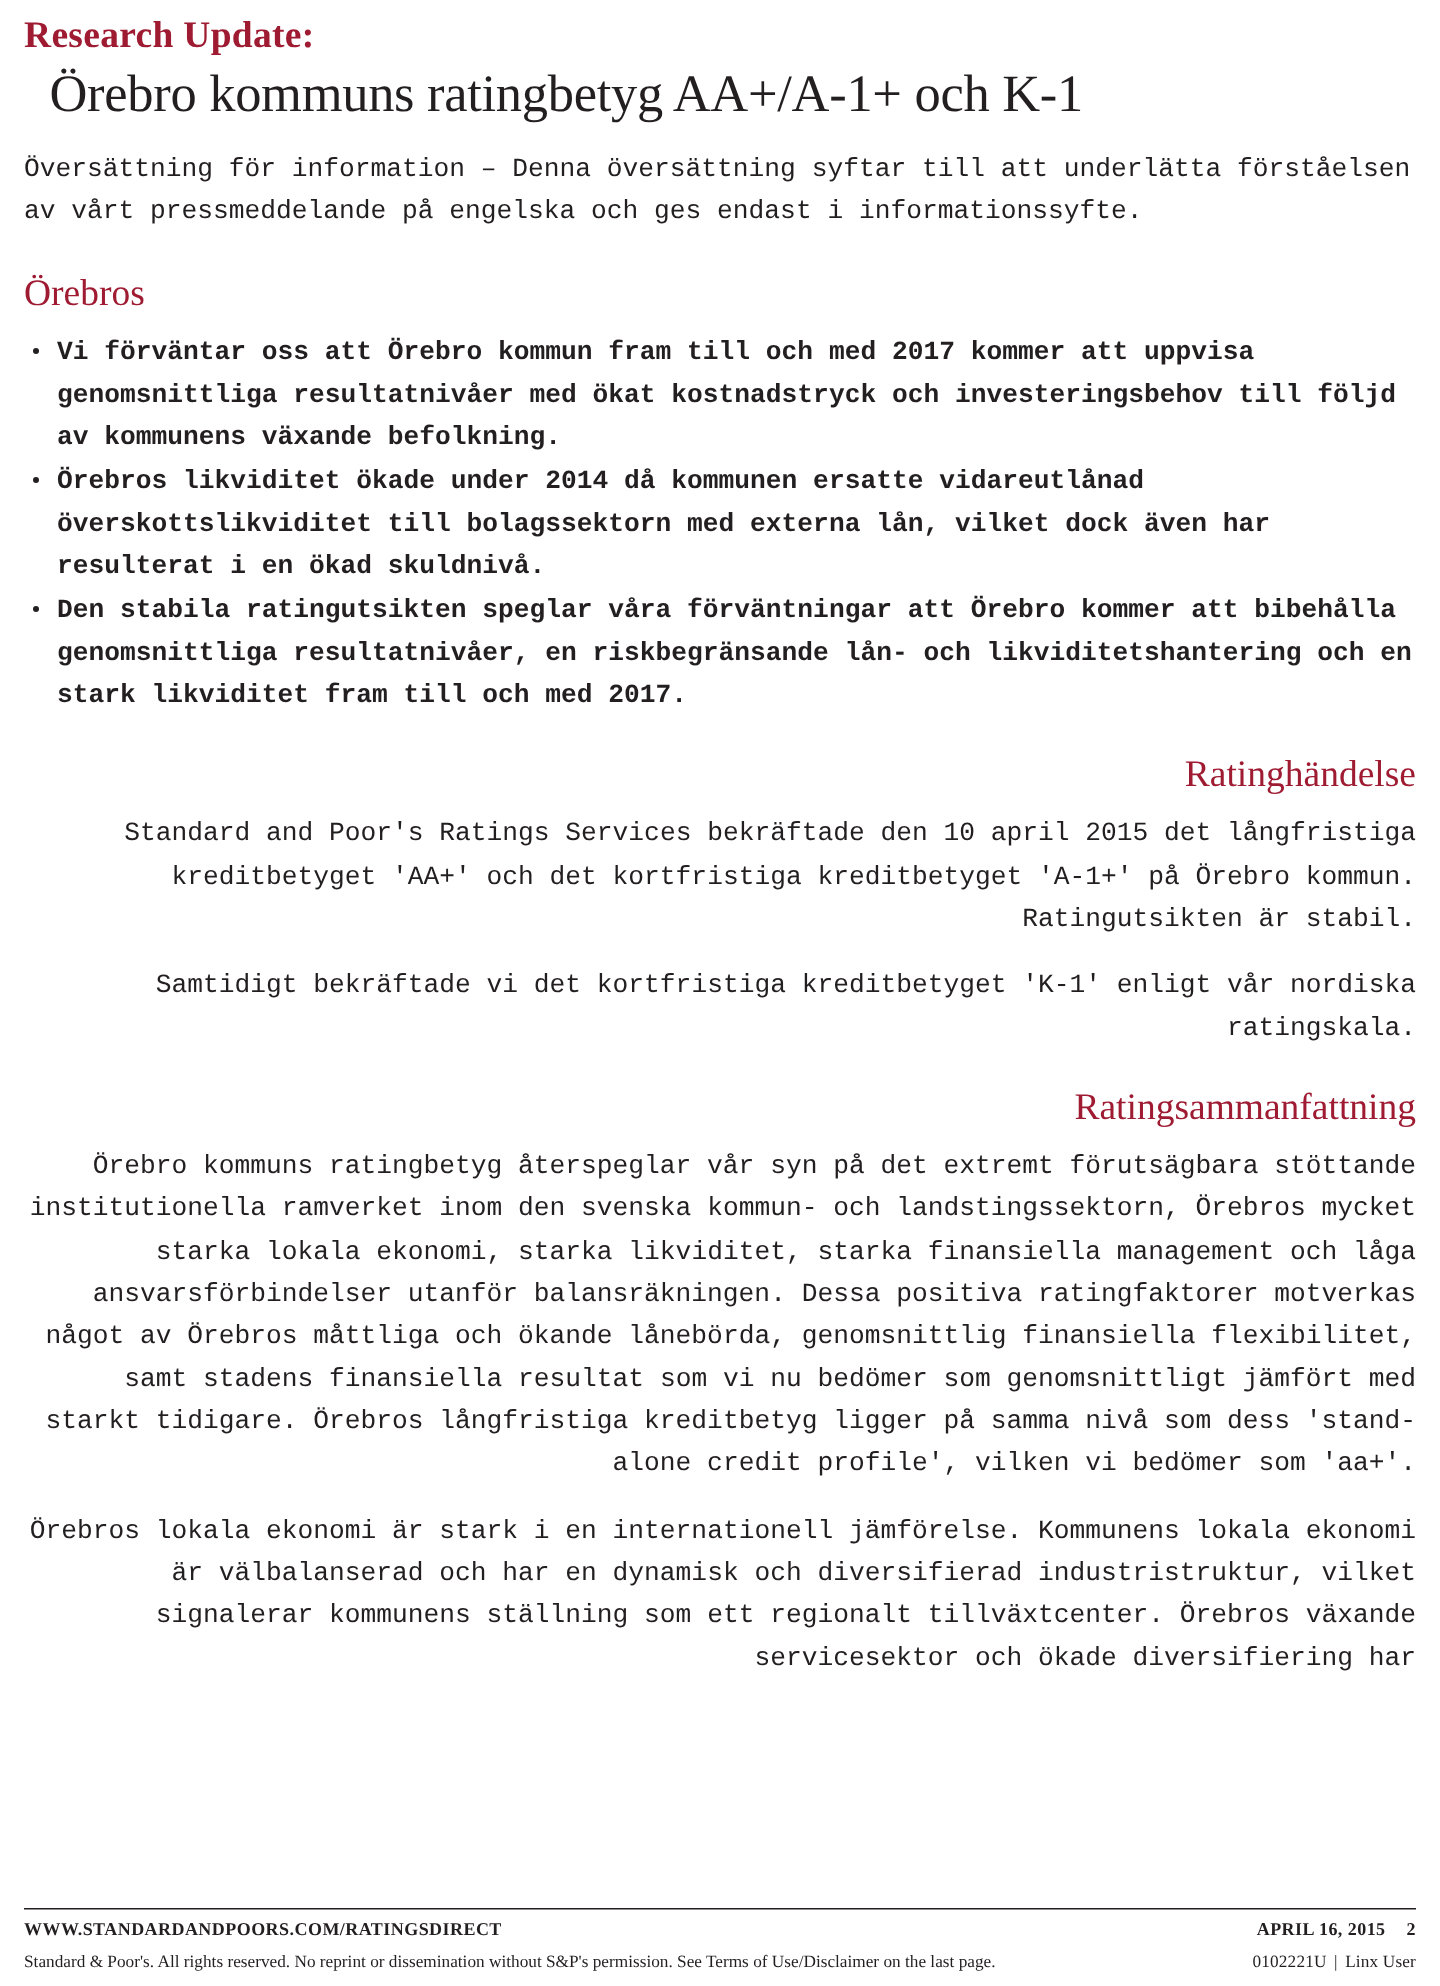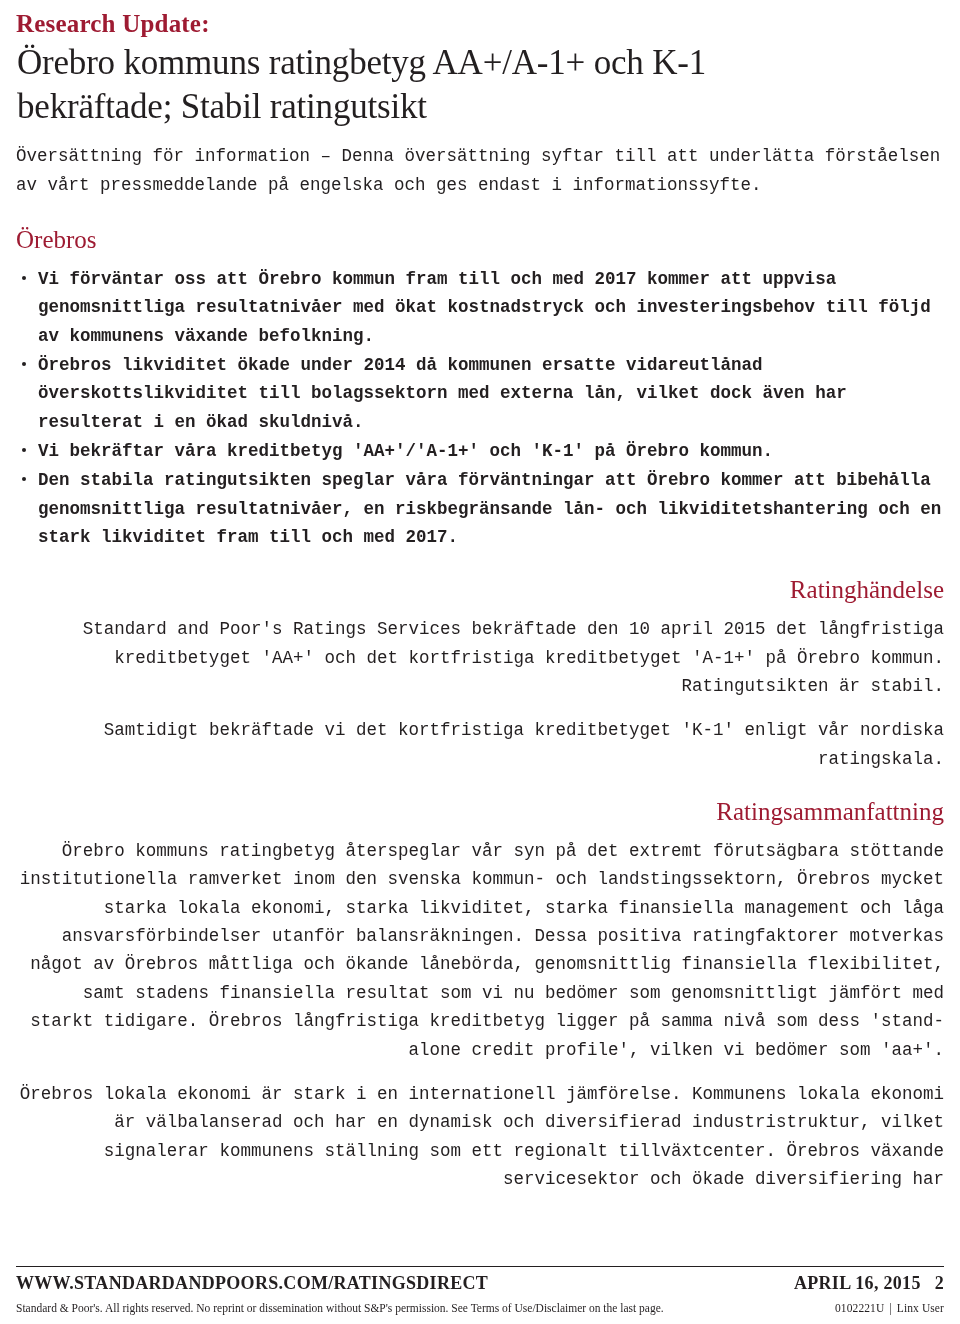--- a/index.html
+++ b/index.html
@@ -31,21 +31,21 @@
     padding-top: 10px;
     margin: 0 0 2px 0;
     line-height: 1.15;
   }
   .headline {
     font-family: "Liberation Serif", serif;
     font-size: 35px;
     font-weight: normal;
     color: #231f20;
     line-height: 1.25;
-    margin: 0 0 14px 1px;
+    margin: 0 0 14px 17px;
     letter-spacing: -0.2px;
   }
   .note {
     font-family: "Liberation Mono", monospace;
     font-size: 17.5px;
     line-height: 1.62;
     color: #231f20;
     margin: 8px 0 0 0;
   }
   h2.section {
@@ -107,21 +107,21 @@
   .footer-rule {
     border-top: 1px solid #231f20;
     margin-bottom: 6px;
   }
   .footer-top {
     display: flex;
     justify-content: space-between;
     align-items: baseline;
     font-family: "Liberation Serif", serif;
     font-weight: bold;
-    font-size: 18px;
+    font-size: 12px;
     letter-spacing: 0.3px;
     color: #231f20;
     padding-bottom: 8px;
   }
   .footer-top .right {
     white-space: nowrap;
   }
   .footer-top .pageno {
     margin-left: 14px;
   }
@@ -146,31 +146,29 @@
 </style>
 </head>
 <body>
 
 <div class="page">
 
   <div class="kicker">Research Update:</div>
 
   <h1 class="headline">
     <span>Örebro kommuns ratingbetyg AA+/A-1+ och K-1</span><br>
-    <span>bekräftade; Stabil ratingutsikt</span>
   </h1>
 
   <p class="note">Översättning för information – Denna översättning syftar till att underlätta förståelsen av vårt pressmeddelande på engelska och ges endast i informationssyfte.</p>
 
   <h2 class="section">Örebros</h2>
 
   <ul class="bullets">
     <li>Vi förväntar oss att Örebro kommun fram till och med 2017 kommer att uppvisa genomsnittliga resultatnivåer med ökat kostnadstryck och investeringsbehov till följd av kommunens växande befolkning.</li>
     <li>Örebros likviditet ökade under 2014 då kommunen ersatte vidareutlånad överskottslikviditet till bolagssektorn med externa lån, vilket dock även har resulterat i en ökad skuldnivå.</li>
-    <li>Vi bekräftar våra kreditbetyg 'AA+'/'A-1+' och 'K-1' på Örebro kommun.</li>
     <li>Den stabila ratingutsikten speglar våra förväntningar att Örebro kommer att bibehålla genomsnittliga resultatnivåer, en riskbegränsande lån- och likviditetshantering och en stark likviditet fram till och med 2017.</li>
   </ul>
 
   <h2 class="section tight">Ratinghändelse</h2>
   <p class="body">Standard and Poor's Ratings Services bekräftade den 10 april 2015 det långfristiga kreditbetyget 'AA+' och det kortfristiga kreditbetyget 'A-1+' på Örebro kommun. Ratingutsikten är stabil.</p>
   <p class="body">Samtidigt bekräftade vi det kortfristiga kreditbetyget 'K-1' enligt vår nordiska ratingskala.</p>
 
   <h2 class="section tight">Ratingsammanfattning</h2>
   <p class="body">Örebro kommuns ratingbetyg återspeglar vår syn på det extremt förutsägbara stöttande institutionella ramverket inom den svenska kommun- och landstingssektorn, Örebros mycket starka lokala ekonomi, starka likviditet, starka finansiella management och låga ansvarsförbindelser utanför balansräkningen. Dessa positiva ratingfaktorer motverkas något av Örebros måttliga och ökande lånebörda, genomsnittlig finansiella flexibilitet, samt stadens finansiella resultat som vi nu bedömer som genomsnittligt jämfört med starkt tidigare. Örebros långfristiga kreditbetyg ligger på samma nivå som dess 'stand-alone credit profile', vilken vi bedömer som 'aa+'.</p>
   <p class="body">Örebros lokala ekonomi är stark i en internationell jämförelse. Kommunens lokala ekonomi är välbalanserad och har en dynamisk och diversifierad industristruktur, vilket signalerar kommunens ställning som ett regionalt tillväxtcenter. Örebros växande servicesektor och ökade diversifiering har</p>

